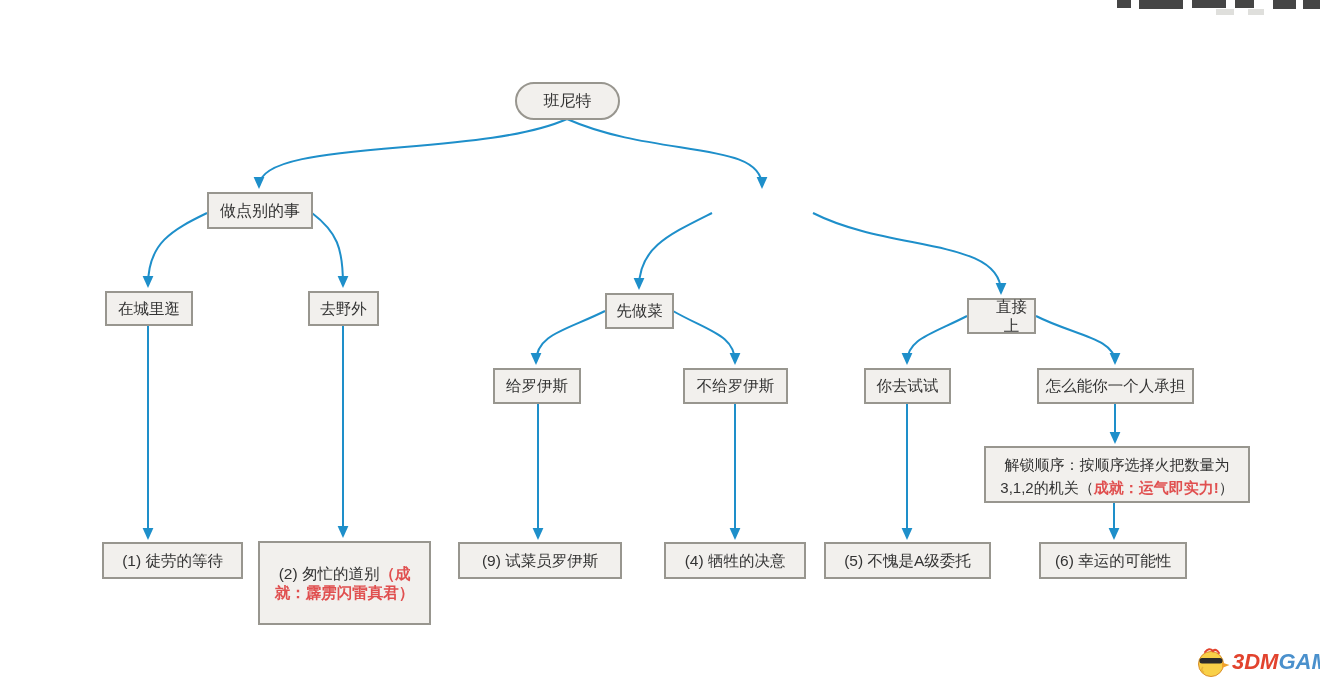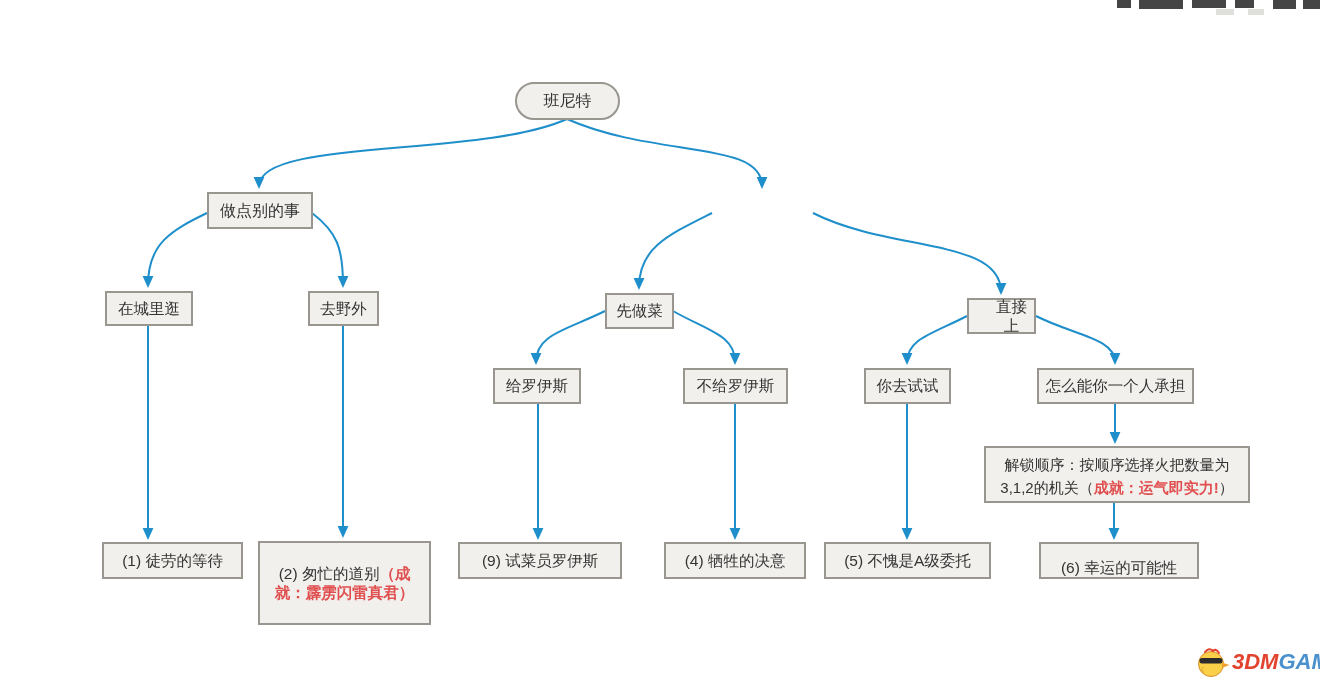--- a/index.html
+++ b/index.html
@@ -136,21 +136,21 @@
   </div>
 
   <div class="node small" style="left:664px;top:542px;width:142px;height:37px;">
     <span>(4) 牺牲的决意</span>
   </div>
 
   <div class="node small" style="left:824px;top:542px;width:167px;height:37px;">
     <span>(5) 不愧是A级委托</span>
   </div>
 
-  <div class="node small" style="left:1039px;top:542px;width:160px;height:37px;align-items:flex-end;">
+  <div class="node small" style="left:1039px;top:542px;width:148px;height:37px;">
     <span>(6) 幸运的可能性</span>
   </div>
 
   <div class="logo">
     <span style="display:inline-flex;">
       <svg width="34" height="32" viewBox="0 0 34 32">
         <ellipse cx="15" cy="18" rx="12.5" ry="12.5" fill="#f9d048" stroke="#d98e2b" stroke-width="1"></ellipse>
         <path d="M9 6 Q13 1 17 5 Q20 2 23 7" stroke="#e2432e" fill="none" stroke-width="2" stroke-linecap="round"></path>
         <rect x="3.5" y="12" width="23" height="5.5" rx="2.5" fill="#2b2b2b"></rect>
         <path d="M26 16.5 L33.5 19 L26 22 Z" fill="#f0a32c"></path>

